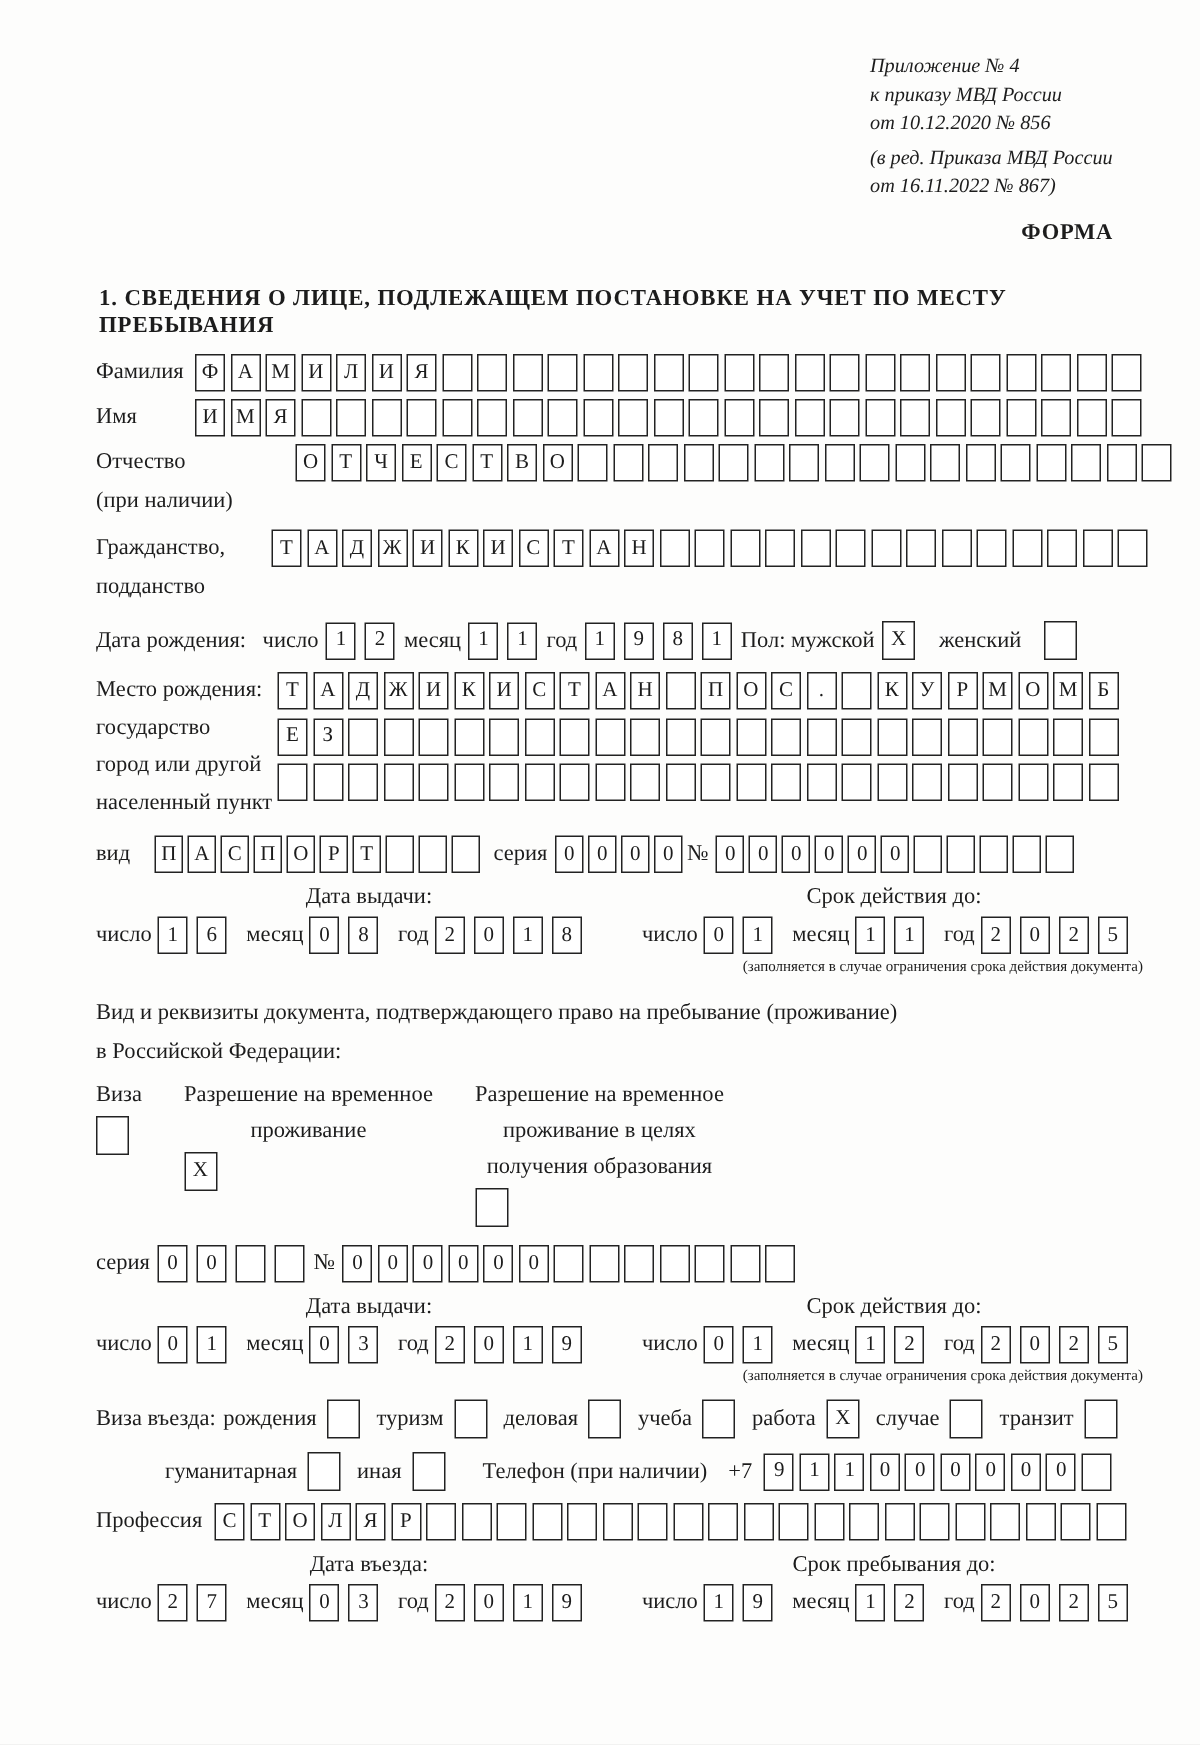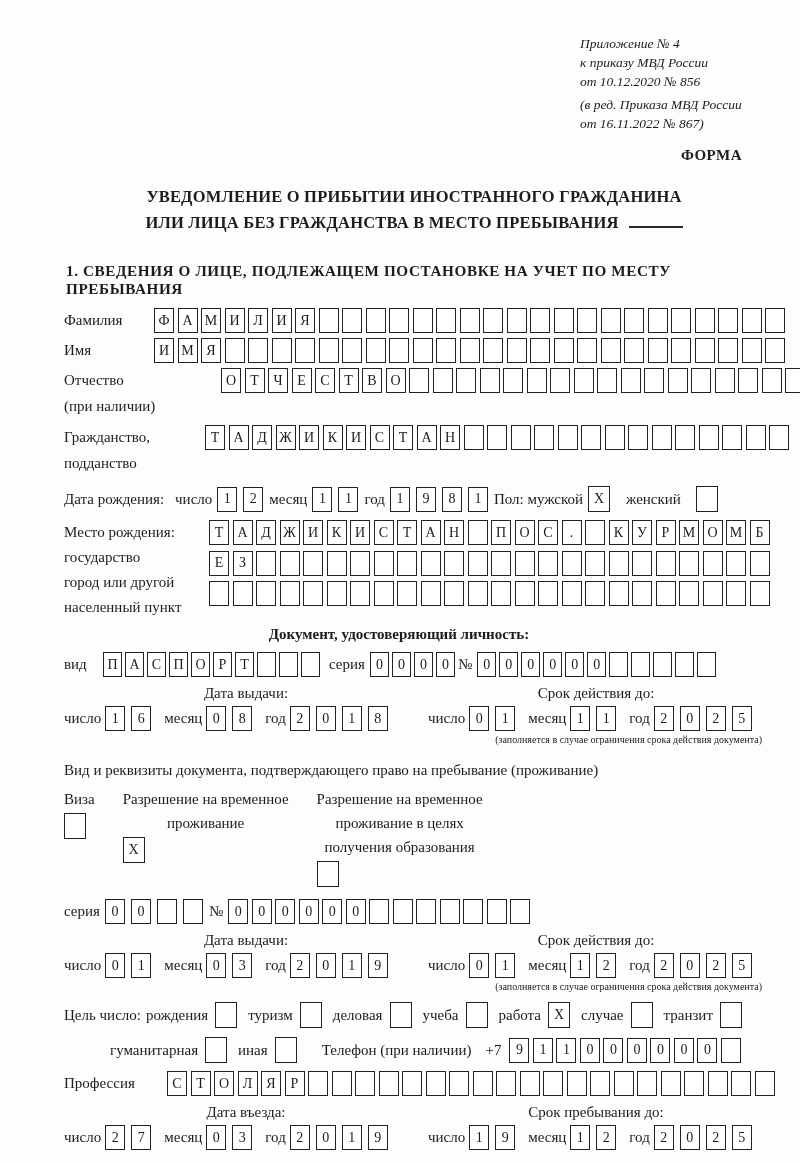--- a/index.html
+++ b/index.html
@@ -18,21 +18,21 @@
   .cell{
     box-sizing:border-box;display:inline-flex;align-items:center;justify-content:center;
     width:20px;height:25px;border:1.8px solid #222;margin-right:3.5px;
     font-size:14px;line-height:1;background:#fff;flex:none;
   }
   .cells{display:inline-flex;flex-wrap:nowrap;}
   .cells.spaced .cell{margin-right:6px;}
   .cells.narrow .cell{width:19px;margin-right:3px;}
   .cbox{width:22px;height:26px;margin-right:0;}
 
-  .field-row{display:flex;align-items:flex-start;margin-top:5px;gap:24px;}
+  .field-row{display:flex;align-items:flex-start;margin-top:5px;}
   .flabel{font-size:15px;line-height:25px;flex:none;}
   .flabel .sub{line-height:27px;}
   .w64{width:66px;}
   .w133{width:133px;}
   .w117{width:117px;}
   .w120{width:121px;}
   .w80{width:79px;}
   .mt10{margin-top:10px;}
 
   .inline-row{display:flex;align-items:center;font-size:15px;margin-top:9px;white-space:nowrap;}
@@ -73,26 +73,20 @@
     <div>Приложение № 4</div>
     <div>к приказу МВД России</div>
     <div>от 10.12.2020 № 856</div>
     <div class="gap"></div>
     <div>(в ред. Приказа МВД России</div>
     <div>от 16.11.2022 № 867)</div>
   </div>
 
   <div class="forma">ФОРМА</div>
 
-  <div class="title">
-    <div>УВЕДОМЛЕНИЕ О ПРИБЫТИИ ИНОСТРАННОГО ГРАЖДАНИНА</div>
-    <div>
-      <span>ИЛИ ЛИЦА БЕЗ ГРАЖДАНСТВА В МЕСТО ПРЕБЫВАНИЯ</span><span class="blank-line"></span>
-    </div>
-  </div>
 
   <div class="sec-heading">1. СВЕДЕНИЯ О ЛИЦЕ, ПОДЛЕЖАЩЕМ ПОСТАНОВКЕ НА УЧЕТ ПО МЕСТУ ПРЕБЫВАНИЯ</div>
 
   <div class="field-row mt10">
     <div class="flabel w64">Фамилия</div>
     <div class="cells">
         <span class="cell">Ф</span>
         <span class="cell">А</span>
         <span class="cell">М</span>
         <span class="cell">И</span>
@@ -333,21 +327,20 @@
           <span class="cell"></span>
           <span class="cell"></span>
           <span class="cell"></span>
           <span class="cell"></span>
           <span class="cell"></span>
           <span class="cell"></span>
         </div>
     </div>
   </div>
 
-  <div class="center-heading">Документ, удостоверяющий личность:</div>
 
   <div class="inline-row">
     <span class="lbl" style="width:34px;">вид</span>
     <span class="cells narrow spaced">
         <span class="cell">П</span>
         <span class="cell">А</span>
         <span class="cell">С</span>
         <span class="cell">П</span>
         <span class="cell">О</span>
         <span class="cell">Р</span>
@@ -423,20 +416,21 @@
             <span class="cell">2</span>
             <span class="cell">5</span>
           </span>
       </div>
     </div>
   </div>
   <div class="note-right">(заполняется в случае ограничения срока действия документа)</div>
 
   <div class="intro">
     <div>Вид и реквизиты документа, подтверждающего право на пребывание (проживание)</div>
+    <div>в Российской Федерации:</div>
   </div>
 
   <div class="res-opts">
     <div class="res-opt">
       <div class="opt-lines">
           <div>Виза</div>
         </div>
       <span class="cell cbox"></span>
     </div>
     <div class="res-opt">
@@ -524,21 +518,21 @@
             <span class="cell">0</span>
             <span class="cell">2</span>
             <span class="cell">5</span>
           </span>
       </div>
     </div>
   </div>
   <div class="note-right">(заполняется в случае ограничения срока действия документа)</div>
 
   <div class="inline-row" style="margin-top:10px;">
-    <span class="lbl">Цель число:</span>
+    <span class="lbl">Виза въезда:</span>
     <span class="p-opt">
         <span class="p-lbl">рождения</span>
         <span class="cell cbox"></span>
       </span>
     <span class="p-opt">
         <span class="p-lbl">туризм</span>
         <span class="cell cbox"></span>
       </span>
     <span class="p-opt">
         <span class="p-lbl">деловая</span>

